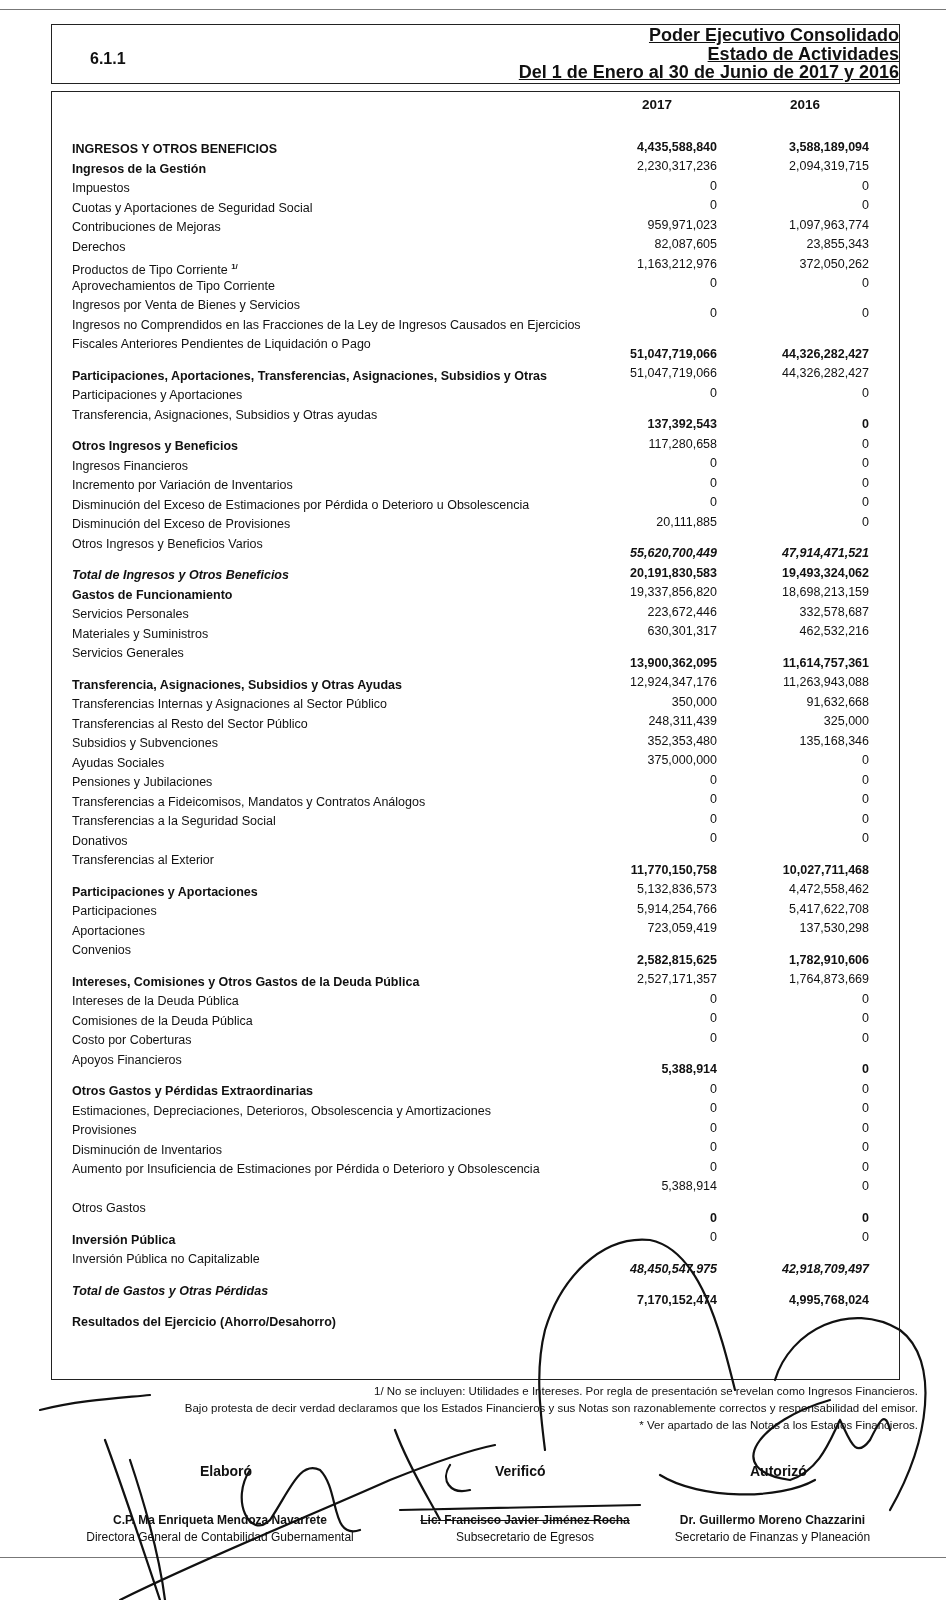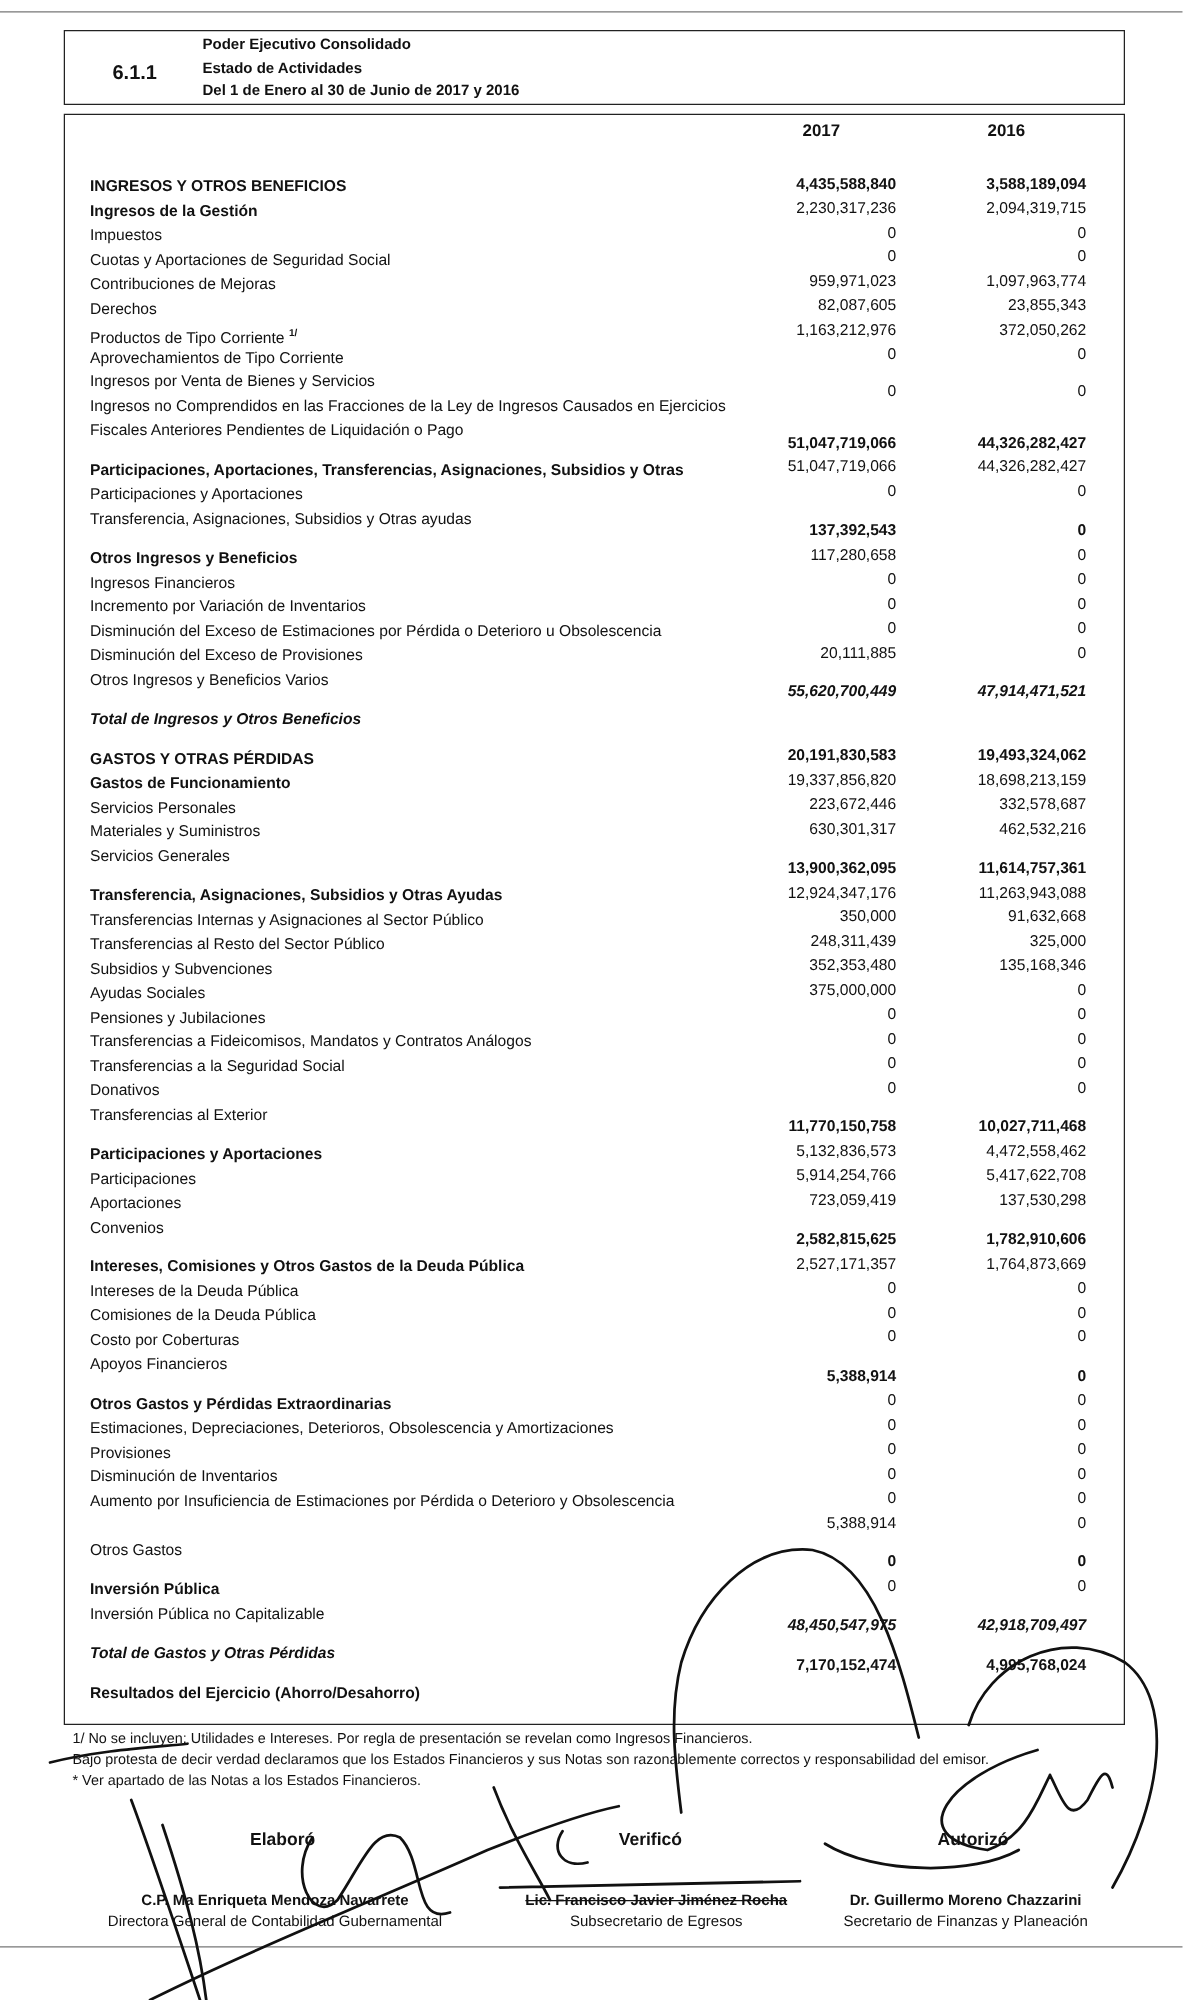--- a/index.html
+++ b/index.html
@@ -3,39 +3,39 @@
 <meta charset="utf-8">
 <style>
   html, body { margin:0; padding:0; background:#ffffff; }
   body { width:946px; height:1600px; position:relative; overflow:hidden;
          font-family:"Liberation Sans", sans-serif; color:#111; font-size:12.5px; }
   .top-rule { position:absolute; left:0; right:0; top:9px; border-top:1px solid #777; }
   .bottom-rule { position:absolute; left:0; right:0; top:1557px; border-top:1px solid #777; }
   .header-box { position:absolute; left:51px; top:24px; width:849px; height:60px;
                 border:1.5px solid #222; box-sizing:border-box; }
   .section-num { position:absolute; left:38px; top:25px; font-weight:bold; font-size:16px; }
-  .titles { position:absolute; left:0; right:0; top:1px; text-align:left; font-weight:bold; font-size:12px; line-height:18.5px; }
+  .titles { position:absolute; left:0; right:0; top:1px; text-align:right; font-weight:bold; font-size:18px; line-height:18.5px;text-decoration:underline; }
   .titles div { padding-left:110px; }
   .body-box { position:absolute; left:51px; top:91px; width:849px; height:1289px;
               border:1.5px solid #222; box-sizing:border-box; }
   .year-head { position:absolute; top:5px; font-weight:bold; font-size:13.5px; }
   .y2017 { left:590px; }
   .y2016 { left:738px; }
   .rows { position:absolute; left:20px; top:26px; width:815px; }
   .row { position:relative; height:19.5px; line-height:19.5px; white-space:nowrap; }
   .row.tall { height:39px; line-height:19.5px; }
   .row.gap { margin-top:12px; }
   .row .label { position:absolute; left:0; white-space:normal; width:520px;margin-top:22px; }
   .row .v17 { position:absolute; right:170px; text-align:right; }
   .row .v16 { position:absolute; right:18px; text-align:right;margin-left:13px; }
   .row.tall .v17, .row.tall .v16 { top:10px; }
   .bold { font-weight:bold; }
   .italic { font-style:italic; }
   sup { font-size:8px; font-weight:bold; }
-  .notes { position:absolute; left:58px; top:1383px; font-size:11.5px; line-height:17px; width:860px; }
+  .notes { position:absolute; left:58px; top:1383px; font-size:11.5px; line-height:17px; width:860px;text-align:right; }
   .sig-heads { position:absolute; top:1463px; font-weight:bold; font-size:14px; }
   .sig-name { position:absolute; font-weight:bold; font-size:12px; text-align:center; }
   .sig-title { position:absolute; font-size:12px; text-align:center; }
   .scribbles { position:absolute; left:0; top:0; width:946px; height:1600px; pointer-events:none; }
 </style>
 </head>
 <body>
 
 <div class="top-rule"></div>
 
@@ -144,25 +144,20 @@
       </div>
       <div class="row ">
         <span class="label"><span>Otros Ingresos y Beneficios Varios</span></span>
         <span class="v17">20,111,885</span>
         <span class="v16">0</span>
       </div>
       <div class="row bold italic gap">
         <span class="label"><span>Total de Ingresos y Otros Beneficios</span></span>
         <span class="v17">55,620,700,449</span>
         <span class="v16">47,914,471,521</span>
-      </div>
-      <div class="row bold gap">
-        <span class="label"><span>GASTOS Y OTRAS PÉRDIDAS</span></span>
-        <span class="v17"></span>
-        <span class="v16"></span>
       </div>
       <div class="row bold">
         <span class="label"><span>Gastos de  Funcionamiento</span></span>
         <span class="v17">20,191,830,583</span>
         <span class="v16">19,493,324,062</span>
       </div>
       <div class="row ">
         <span class="label"><span>Servicios Personales</span></span>
         <span class="v17">19,337,856,820</span>
         <span class="v16">18,698,213,159</span>

